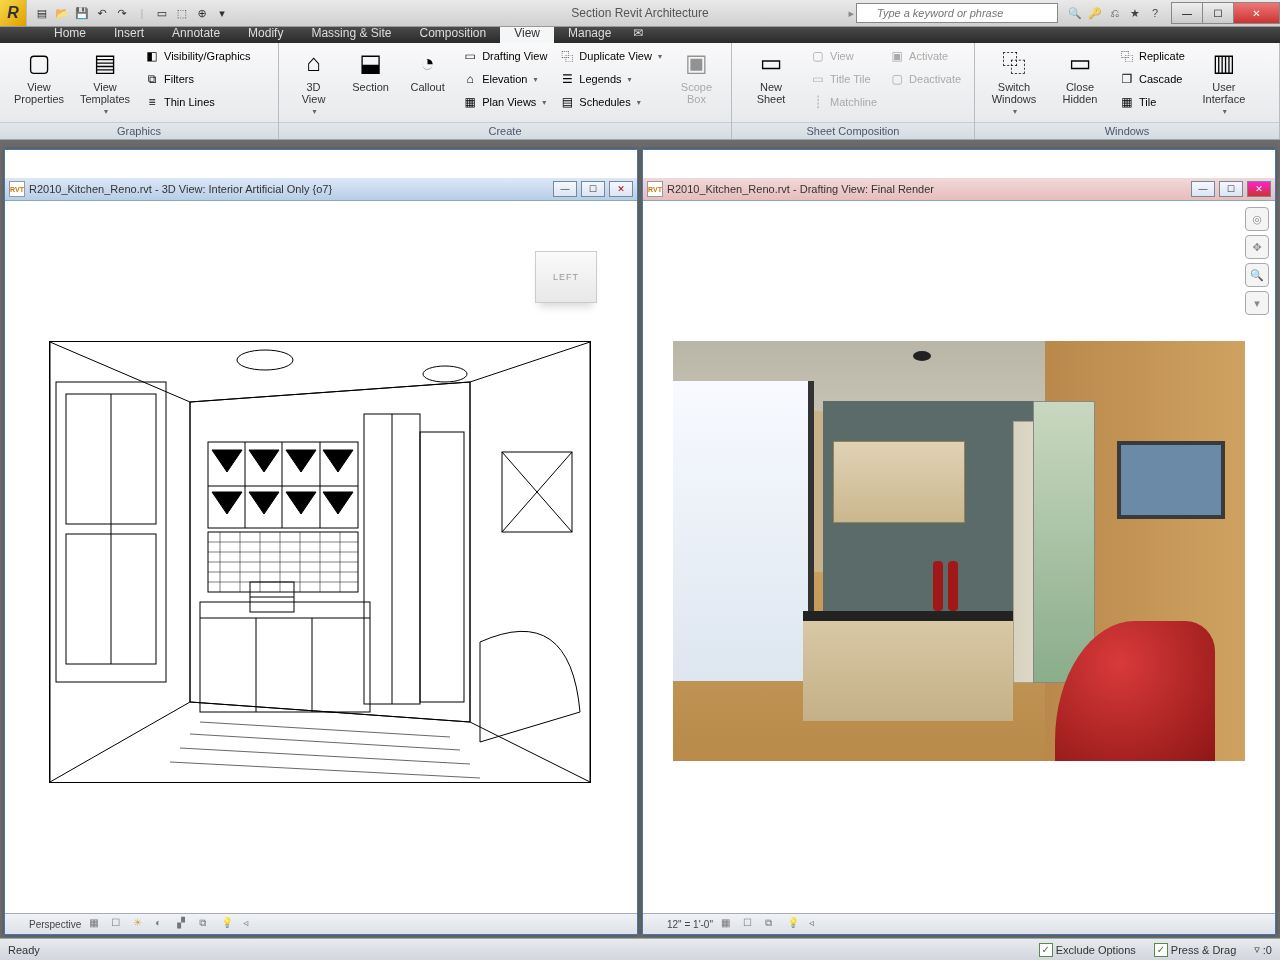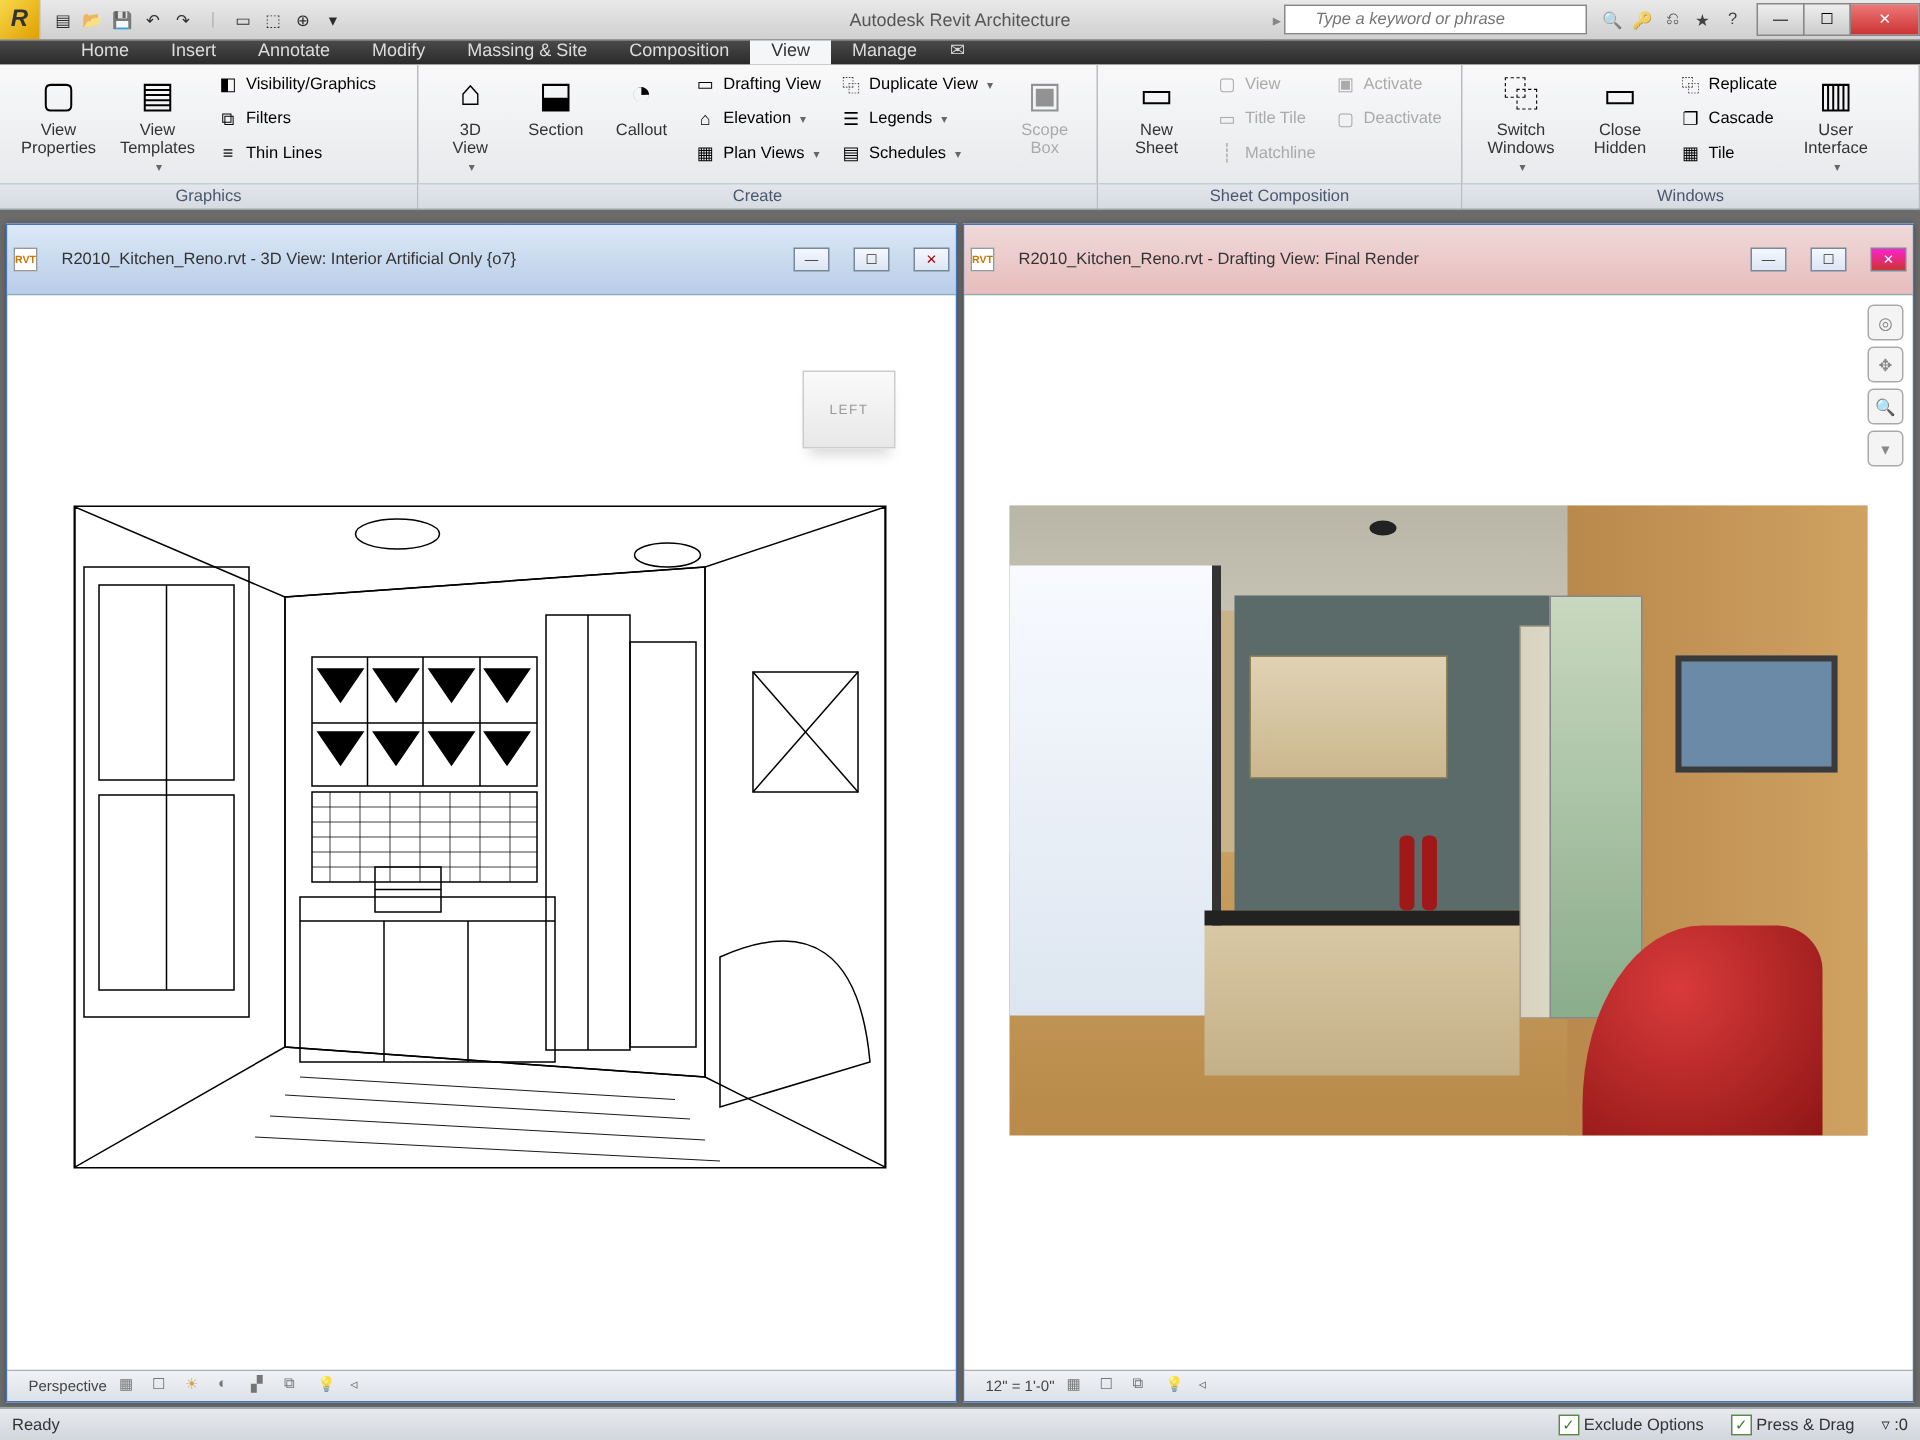--- a/index.html
+++ b/index.html
@@ -27,27 +27,27 @@
 .bigbtn .lbl{font-size:11px;color:#333;line-height:12px;}
 .bigbtn.dis .lbl{color:#aaa;text-align:center;}
 .bigbtn.dis .ico{opacity:.4;}
 .smrow{display:flex;flex-direction:column;gap:1px;}
 .smbtn{display:flex;align-items:center;gap:4px;padding:1px 4px;cursor:pointer;height:20px;white-space:nowrap;}
 .smbtn.dis{color:#aaa;}
 .smbtn .sico{width:16px;height:16px;display:flex;align-items:center;justify-content:center;font-size:12px;}
 .dd::after{content:"▾";font-size:8px;margin-left:2px;color:#666;}
 .workarea{position:absolute;top:145px;left:0;right:0;bottom:21px;background:#6b6b6b;padding:4px;display:flex;gap:4px;}
 .childwin{flex:1;background:#fff;border:1px solid #4676b8;display:flex;flex-direction:column;box-shadow:0 0 4px rgba(0,0,0,.3);}
-.childtitle{height:22px;background:linear-gradient(#dce8f7,#b8cde8);display:flex;align-items:center;padding:12px 4px;gap:16px;font-size:11px;color:#333;border-bottom:1px solid #8aa;}
+.childtitle{height:22px;background:linear-gradient(#dce8f7,#b8cde8);display:flex;align-items:center;padding:0 4px;gap:4px;font-size:11px;color:#333;border-bottom:1px solid #8aa;margin-top:28px;}
 .childtitle .docico{width:14px;height:14px;background:#fff;border:1px solid #999;font-size:7px;display:flex;align-items:center;justify-content:center;color:#c70;font-weight:bold;}
 .childtitle .spacer{flex:1;}
 .childtitle .cbtn{width:22px;height:14px;border:1px solid #789;background:linear-gradient(#f4f8ff,#dce5f3);display:flex;align-items:center;justify-content:center;font-size:9px;cursor:pointer;}
 .childtitle .cbtn.closebtn{color:#a00;}
 .viewport{flex:1;background:#fff;position:relative;overflow:hidden;}
-.viewbar{height:20px;background:linear-gradient(#f0f2f5,#dde1e8);border-top:1px solid #aab;display:flex;align-items:center;padding:0 14px;gap:8px;font-size:10px;color:#444;}
+.viewbar{height:20px;background:linear-gradient(#f0f2f5,#dde1e8);border-top:1px solid #aab;display:flex;align-items:center;padding:0 24px;gap:8px;font-size:10px;color:#444;}
 .viewbar .vico{width:14px;height:14px;opacity:.7;}
 .statusbar{position:absolute;bottom:0;left:0;right:0;height:21px;background:linear-gradient(#e8eaee,#d2d6dd);border-top:1px solid #9aa;display:flex;align-items:center;padding:0 8px;font-size:11px;color:#333;}
 .statusbar .sright{margin-left:auto;display:flex;gap:18px;align-items:center;}
 .chk{display:flex;align-items:center;gap:3px;}
 .chkbox{width:12px;height:12px;border:1px solid #5a8a4a;background:#fff;display:flex;align-items:center;justify-content:center;color:#3a7a2a;font-size:10px;}
 
 .wire{position:absolute;left:44px;top:140px;width:540px;height:440px;border:1px solid #000;}
 .wire *{position:absolute;box-sizing:border-box;}
 .cubehint{position:absolute;right:40px;top:50px;width:60px;height:50px;border:1px solid #ccc;background:linear-gradient(#fafafa,#e8e8e8);display:flex;align-items:center;justify-content:center;color:#999;font-size:9px;letter-spacing:1px;box-shadow:0 8px 8px -4px rgba(0,0,0,.15);}
 
@@ -78,21 +78,21 @@
     <span class="qbtn">📂</span>
     <span class="qbtn">💾</span>
     <span class="qbtn">↶</span>
     <span class="qbtn">↷</span>
     <span class="qbtn" style="color:#aaa;">|</span>
     <span class="qbtn">▭</span>
     <span class="qbtn">⬚</span>
     <span class="qbtn">⊕</span>
     <span class="qbtn">▾</span>
   </div>
-  <div class="appname">Autodesk Revit Architecture</div>
+  <div class="appname">Section Revit Architecture</div>
   <div class="searchwrap">
     <span style="color:#888;">▸</span>
     <input class="searchbox" placeholder="Type a keyword or phrase" style="">
     <div class="sysicons">
       <span>🔍</span>
       <span>🔑</span>
       <span>⎌</span>
       <span>★</span>
       <span>?</span>
     </div>

